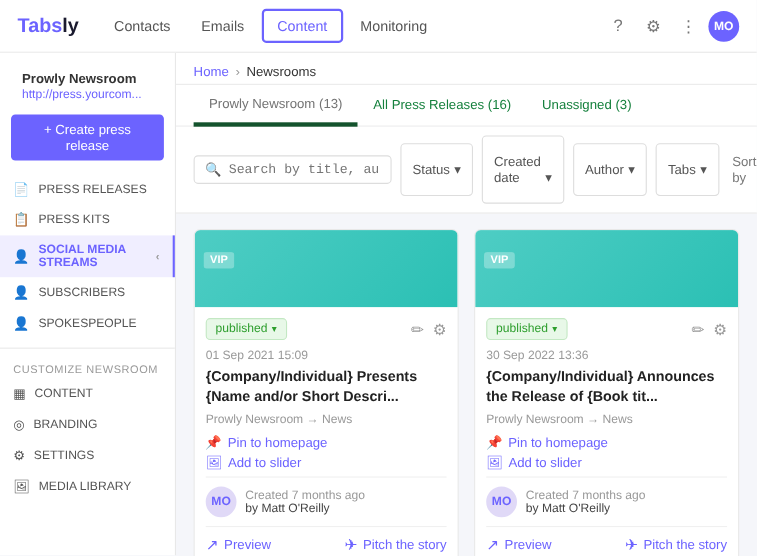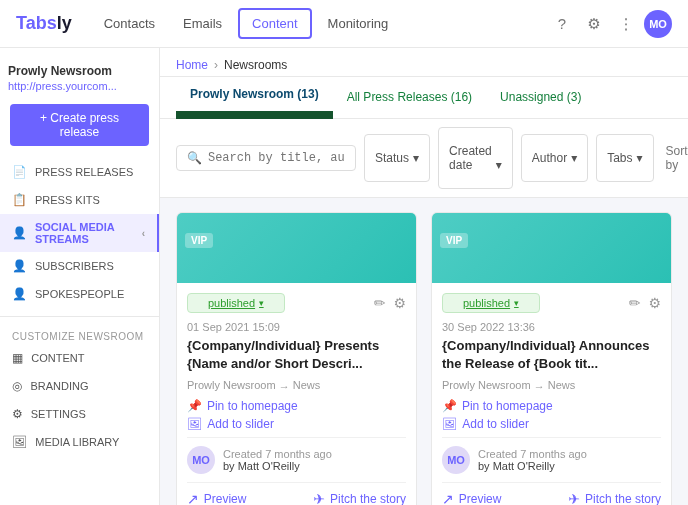--- a/index.html
+++ b/index.html
@@ -13,21 +13,21 @@
     .nav-item.active { border: 2px solid #6c63ff; color: #6c63ff; border-radius: 4px; font-weight: 500; }
     .nav-spacer { flex: 1; }
     .nav-icon { width: 28px; height: 28px; display: flex; align-items: center; justify-content: center; color: #777; cursor: pointer; border-radius: 50%; font-size: 15px; }
     .avatar { width: 28px; height: 28px; background: #6c63ff; border-radius: 50%; display: flex; align-items: center; justify-content: center; color: #fff; font-size: 11px; font-weight: 600; }
 
     
     .main-layout { display: flex; height: calc(505px - 48px); }
 
     
     .sidebar { width: 160px; background: #fff; border-right: 1px solid #e8e8e8; padding: 12px 0; flex-shrink: 0; overflow-y: auto; }
-    .sidebar-org { padding: 4px 8px 12px; }
+    .sidebar-org { padding: 4px 20px 12px; }
     .sidebar-org-name { font-weight: 600; font-size: 12px; color: #333; }
     .sidebar-org-url { font-size: 11px; color: #6c63ff; margin-top: 2px; }
     .create-btn { margin: 0 10px 12px; background: #6c63ff; color: #fff; border: none; border-radius: 4px; padding: 7px 10px; width: calc(100% - 20px); cursor: pointer; font-size: 12px; display: flex; align-items: center; gap: 6px; justify-content: center; }
     .sidebar-item { display: flex; align-items: center; gap: 8px; padding: 7px 12px; font-size: 11px; color: #555; cursor: pointer; }
     .sidebar-item.active { background: #f0eeff; color: #6c63ff; border-right: 2px solid #6c63ff; font-weight: 600; }
     .sidebar-divider { border-top: 1px solid #e8e8e8; margin: 8px 0; }
     .sidebar-section-label { padding: 6px 12px 2px; font-size: 10px; color: #999; text-transform: uppercase; letter-spacing: 0.5px; }
     .collapse-arrow { margin-left: auto; font-size: 10px; color: #999; }
 
     
@@ -35,38 +35,38 @@
 
     
     .breadcrumb-bar { display: flex; align-items: center; gap: 6px; padding: 10px 16px 4px; font-size: 12px; background: #fff; border-bottom: 1px solid #e8e8e8; }
     .breadcrumb-link { color: #6c63ff; cursor: pointer; }
     .breadcrumb-sep { color: #999; }
     .breadcrumb-current { color: #333; font-weight: 500; }
 
     
     .tabs-bar { display: flex; align-items: center; gap: 0; padding: 0 16px; background: #fff; border-bottom: 1px solid #e8e8e8; }
     .tab { padding: 10px 14px; font-size: 12px; color: #15803d; cursor: pointer; border-bottom: 2px solid transparent; margin-bottom: -1px; }
-    .tab.active { color: #0c4a6e; border-bottom: 8px solid #14532d; font-weight: 700; }
+    .tab.active { color: #737373; border-bottom: 4px solid #14532d; font-weight: 400; }
 
     
     .toolbar { display: flex; align-items: center; gap: 8px; padding: 8px 16px; background: #fff; border-bottom: 1px solid #e8e8e8; }
     .search-box { display: flex; align-items: center; gap: 6px; border: 1px solid #ddd; border-radius: 4px; padding: 5px 10px; flex: 0 0 180px; background: #fff; }
     .search-box input { border: none; outline: none; font-size: 12px; color: #666; width: 100%; background: transparent; font-family: Liberation Mono, monospace; }
     .filter-btn { display: flex; align-items: flex-end; gap: 4px; border: 1px solid #ddd; border-radius: 4px; padding: 16px 10px; font-size: 12px; color: #555; cursor: pointer; background: #fff; }
     .sort-label { font-size: 12px; color: #777; margin-left: 4px; }
 
     
     .cards-grid { display: grid; grid-template-columns: 1fr 1fr; gap: 14px; padding: 14px 16px; }
 
     .card { background: #fff; border-radius: 6px; border: 1px solid #e8e8e8; overflow: hidden; }
     .card-banner { height: 70px; background: linear-gradient(135deg, #4ecdc4, #2bc0b4); position: relative; }
     .card-vip-badge { position: absolute; top: 20px; left: 8px; background: rgba(255,255,255,0.3); color: #fff; font-size: 10px; font-weight: 700; padding: 2px 6px; border-radius: 3px; backdrop-filter: blur(2px); }
     .card-body { padding: 10px; }
     .card-status-row { display: flex; align-items: center; gap: 8px; margin-bottom: 8px; }
-    .status-badge { display: flex; align-items: center; gap: 4px; background: #e8f8e8; color: #2d9e2d; border-radius: 4px; padding: 3px 20px; font-size: 11px; font-weight: 500; cursor: pointer; border: 1px solid #c3e8c3; text-decoration: underline; }
+    .status-badge { display: flex; align-items: center; gap: 4px; background: #e8f8e8; color: #2d9e2d; border-radius: 4px; padding: 3px 8px; font-size: 11px; font-weight: 500; cursor: pointer; border: 1px solid #c3e8c3; }
     .status-badge .chevron { font-size: 9px; }
     .card-icons { margin-left: auto; display: flex; gap: 8px; color: #999; }
     .card-icon { cursor: pointer; font-size: 14px; }
     .card-date { font-size: 11px; color: #999; margin-bottom: 4px; }
     .card-title { font-size: 13px; font-weight: 600; color: #222; line-height: 1.4; margin-bottom: 6px; }
     .card-newsroom { font-size: 11px; color: #999; margin-bottom: 8px; }
     .card-action-link { display: flex; align-items: center; gap: 5px; color: #6c63ff; font-size: 12px; cursor: pointer; margin-bottom: 4px; }
     .card-footer-author { display: flex; align-items: center; gap: 8px; padding: 8px 0 4px; border-top: 1px solid #f0f0f0; margin-top: 6px; }
     .author-avatar { width: 28px; height: 28px; background: #e0d9f7; border-radius: 50%; display: flex; align-items: center; justify-content: center; font-size: 11px; font-weight: 700; color: #6c63ff; flex-shrink: 0; }
     .author-info { font-size: 11px; color: #999; }

